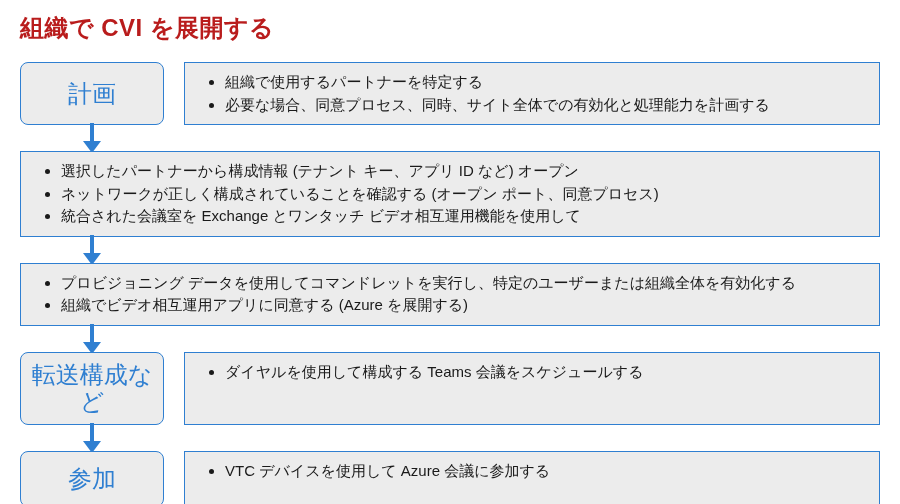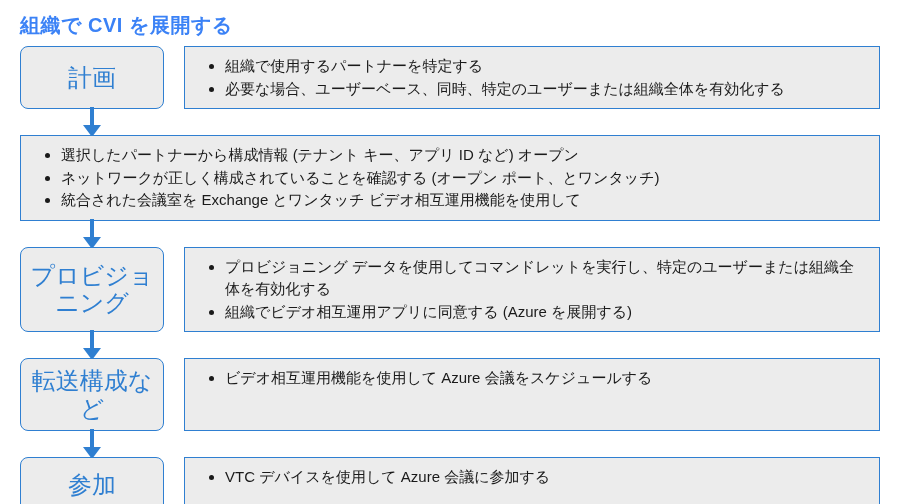--- a/index.html
+++ b/index.html
@@ -5,24 +5,24 @@
   * { box-sizing: border-box; margin: 0; padding: 0; }
   body {
     width: 900px;
     height: 504px;
     background: #fff;
     font-family: "Yu Gothic", "Meiryo", "Hiragino Sans", sans-serif;
     padding: 12px 20px 20px 20px;
     position: relative;
   }
   h1 {
-    font-size: 20px;
+    font-size: 24px;
     font-weight: 700;
-    color: #3b82f6;
-    margin-bottom: 7px;
+    color: #b91c1c;
+    margin-bottom: 18px;
     letter-spacing: 0.5px;
   }
   .rows { display: flex; flex-direction: column; }
   .row {
     display: flex;
     align-items: stretch;
     gap: 20px;
     position: relative;
   }
   .gap {
@@ -94,57 +94,54 @@
 
 <div class="rows">
 
   <div class="row">
     <div class="stage">
         <span>計画</span>
       </div>
     <div class="desc">
       <ul>
         <li>組織で使用するパートナーを特定する</li>
-        <li>必要な場合、ユーザーベース、同時、特定のユーザーまたは組織全体を有効化する</li>
+        <li>必要な場合、同意プロセス、同時、サイト全体での有効化と処理能力を計画する</li>
       </ul>
     </div>
   </div>
 
   <div class="gap-row">
       <div class="gap">
         <div class="arrow">
           <div class="shaft"></div>
           <div class="head"></div>
         </div>
       </div>
     </div>
 
   <div class="row">
     <div class="desc">
       <ul>
         <li>選択したパートナーから構成情報 (テナント キー、アプリ ID など) オープン</li>
-        <li>ネットワークが正しく構成されていることを確認する (オープン ポート、とワンタッチ)</li>
+        <li>ネットワークが正しく構成されていることを確認する (オープン ポート、同意プロセス)</li>
         <li>統合された会議室を Exchange とワンタッチ ビデオ相互運用機能を使用して</li>
       </ul>
     </div>
   </div>
 
   <div class="gap-row">
       <div class="gap">
         <div class="arrow">
           <div class="shaft"></div>
           <div class="head"></div>
         </div>
       </div>
     </div>
 
   <div class="row">
-    <div class="stage">
-        <span>プロビジョニング</span>
-      </div>
     <div class="desc">
       <ul>
         <li>プロビジョニング データを使用してコマンドレットを実行し、特定のユーザーまたは組織全体を有効化する</li>
         <li>組織でビデオ相互運用アプリに同意する (Azure を展開する)</li>
       </ul>
     </div>
   </div>
 
   <div class="gap-row">
       <div class="gap">
@@ -154,21 +151,21 @@
         </div>
       </div>
     </div>
 
   <div class="row">
     <div class="stage">
         <span>転送構成など</span>
       </div>
     <div class="desc">
       <ul>
-        <li>ビデオ相互運用機能を使用して Azure 会議をスケジュールする</li>
+        <li>ダイヤルを使用して構成する Teams 会議をスケジュールする</li>
       </ul>
     </div>
   </div>
 
   <div class="gap-row">
       <div class="gap">
         <div class="arrow">
           <div class="shaft"></div>
           <div class="head"></div>
         </div>

